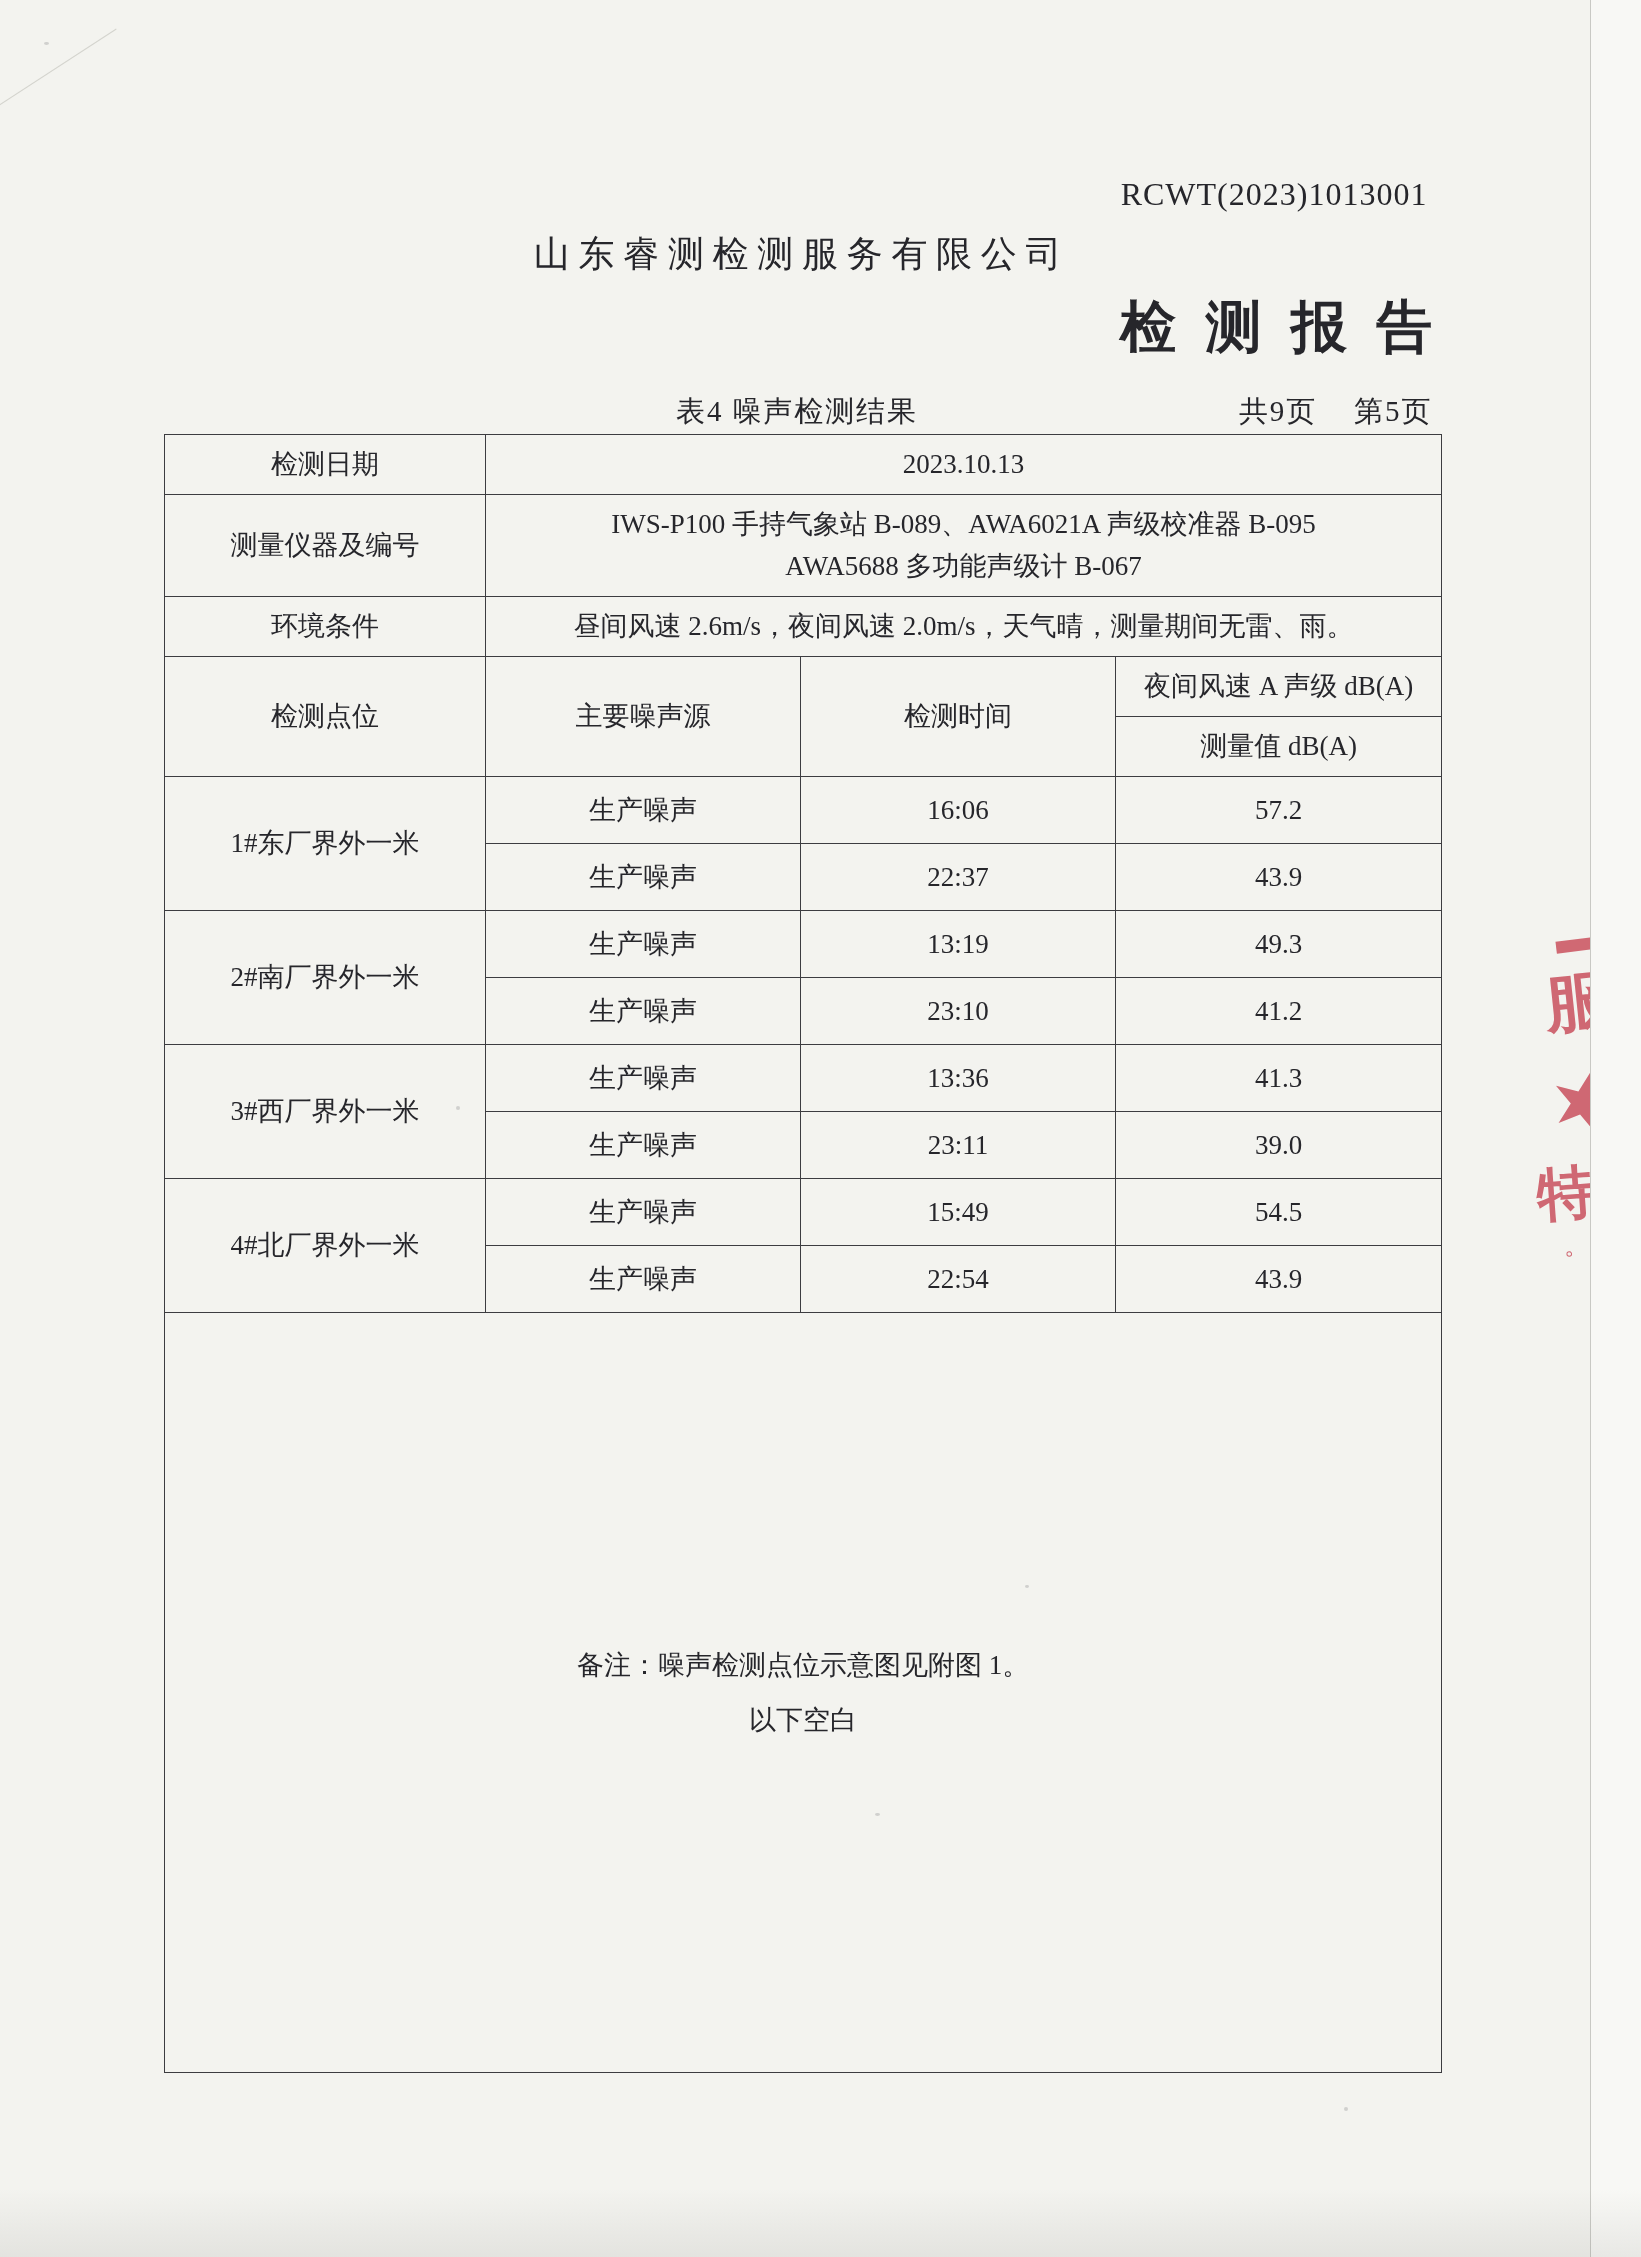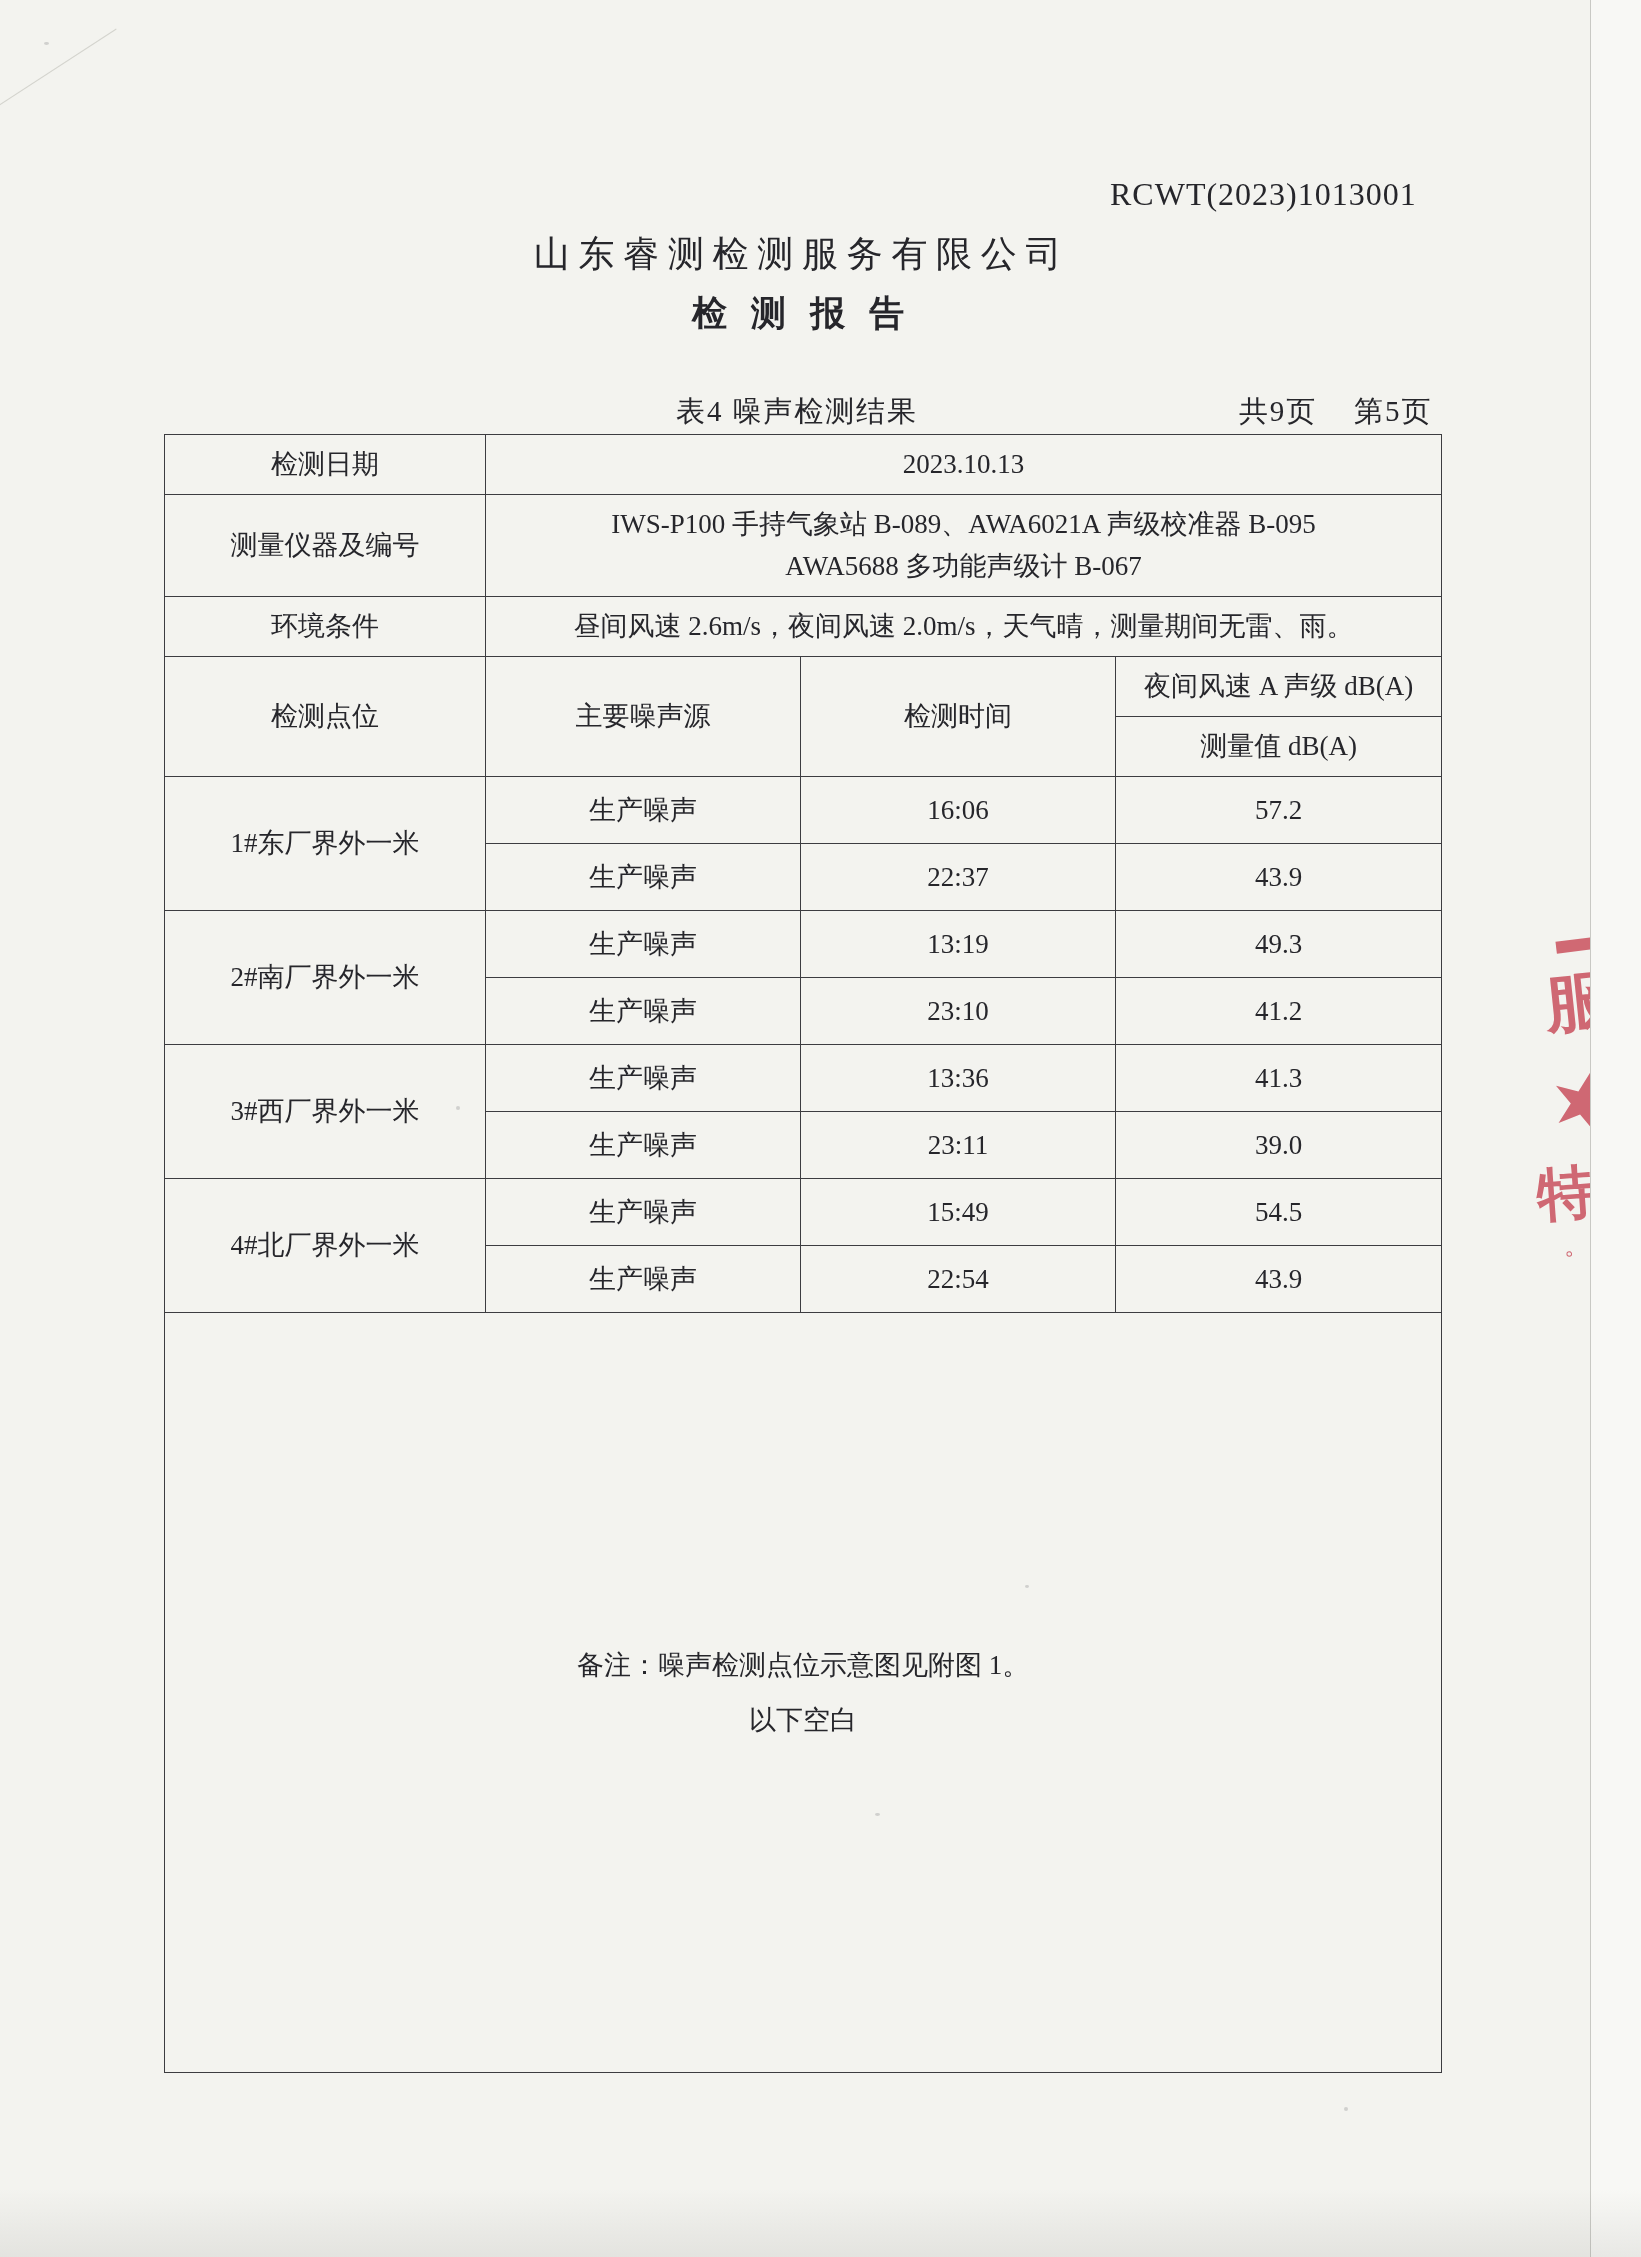--- a/index.html
+++ b/index.html
@@ -21,29 +21,29 @@
   .corner-edge{
     position:absolute;left:-17.4px;top:68px;width:145px;height:0;
     border-bottom:1px solid rgba(185,185,178,0.55);
     transform:rotate(-33deg);
   }
   .speck{position:absolute;background:#55555a;border-radius:50%;opacity:.22;}
 
   
   .report-number{
     position:absolute;top:176px;left:1110px;width:328px;
-    font-size:32px;text-align:left;letter-spacing:1px;
+    font-size:32px;text-align:center;letter-spacing:1px;
   }
   .company-name{
     position:absolute;top:230px;left:164px;width:1276px;
     font-size:36px;text-align:center;letter-spacing:8.7px;
   }
   .report-title{
     position:absolute;top:290px;left:164px;width:1276px;
-    font-size:35px;font-weight:bold;text-align:center;letter-spacing:7.7px;
+    font-size:56px;font-weight:bold;text-align:right;letter-spacing:7.7px;
   }
   .caption-row{
     position:absolute;top:392px;left:164px;width:1276px;height:39px;
     font-size:29px;
   }
   .caption-title{position:absolute;left:512px;top:0;letter-spacing:1.9px;}
   .caption-pages{position:absolute;right:7.7px;top:0;letter-spacing:1.9px;}
   .caption-pages .pg{margin-left:37px;font-family:Liberation Serif, serif;}
 
   

